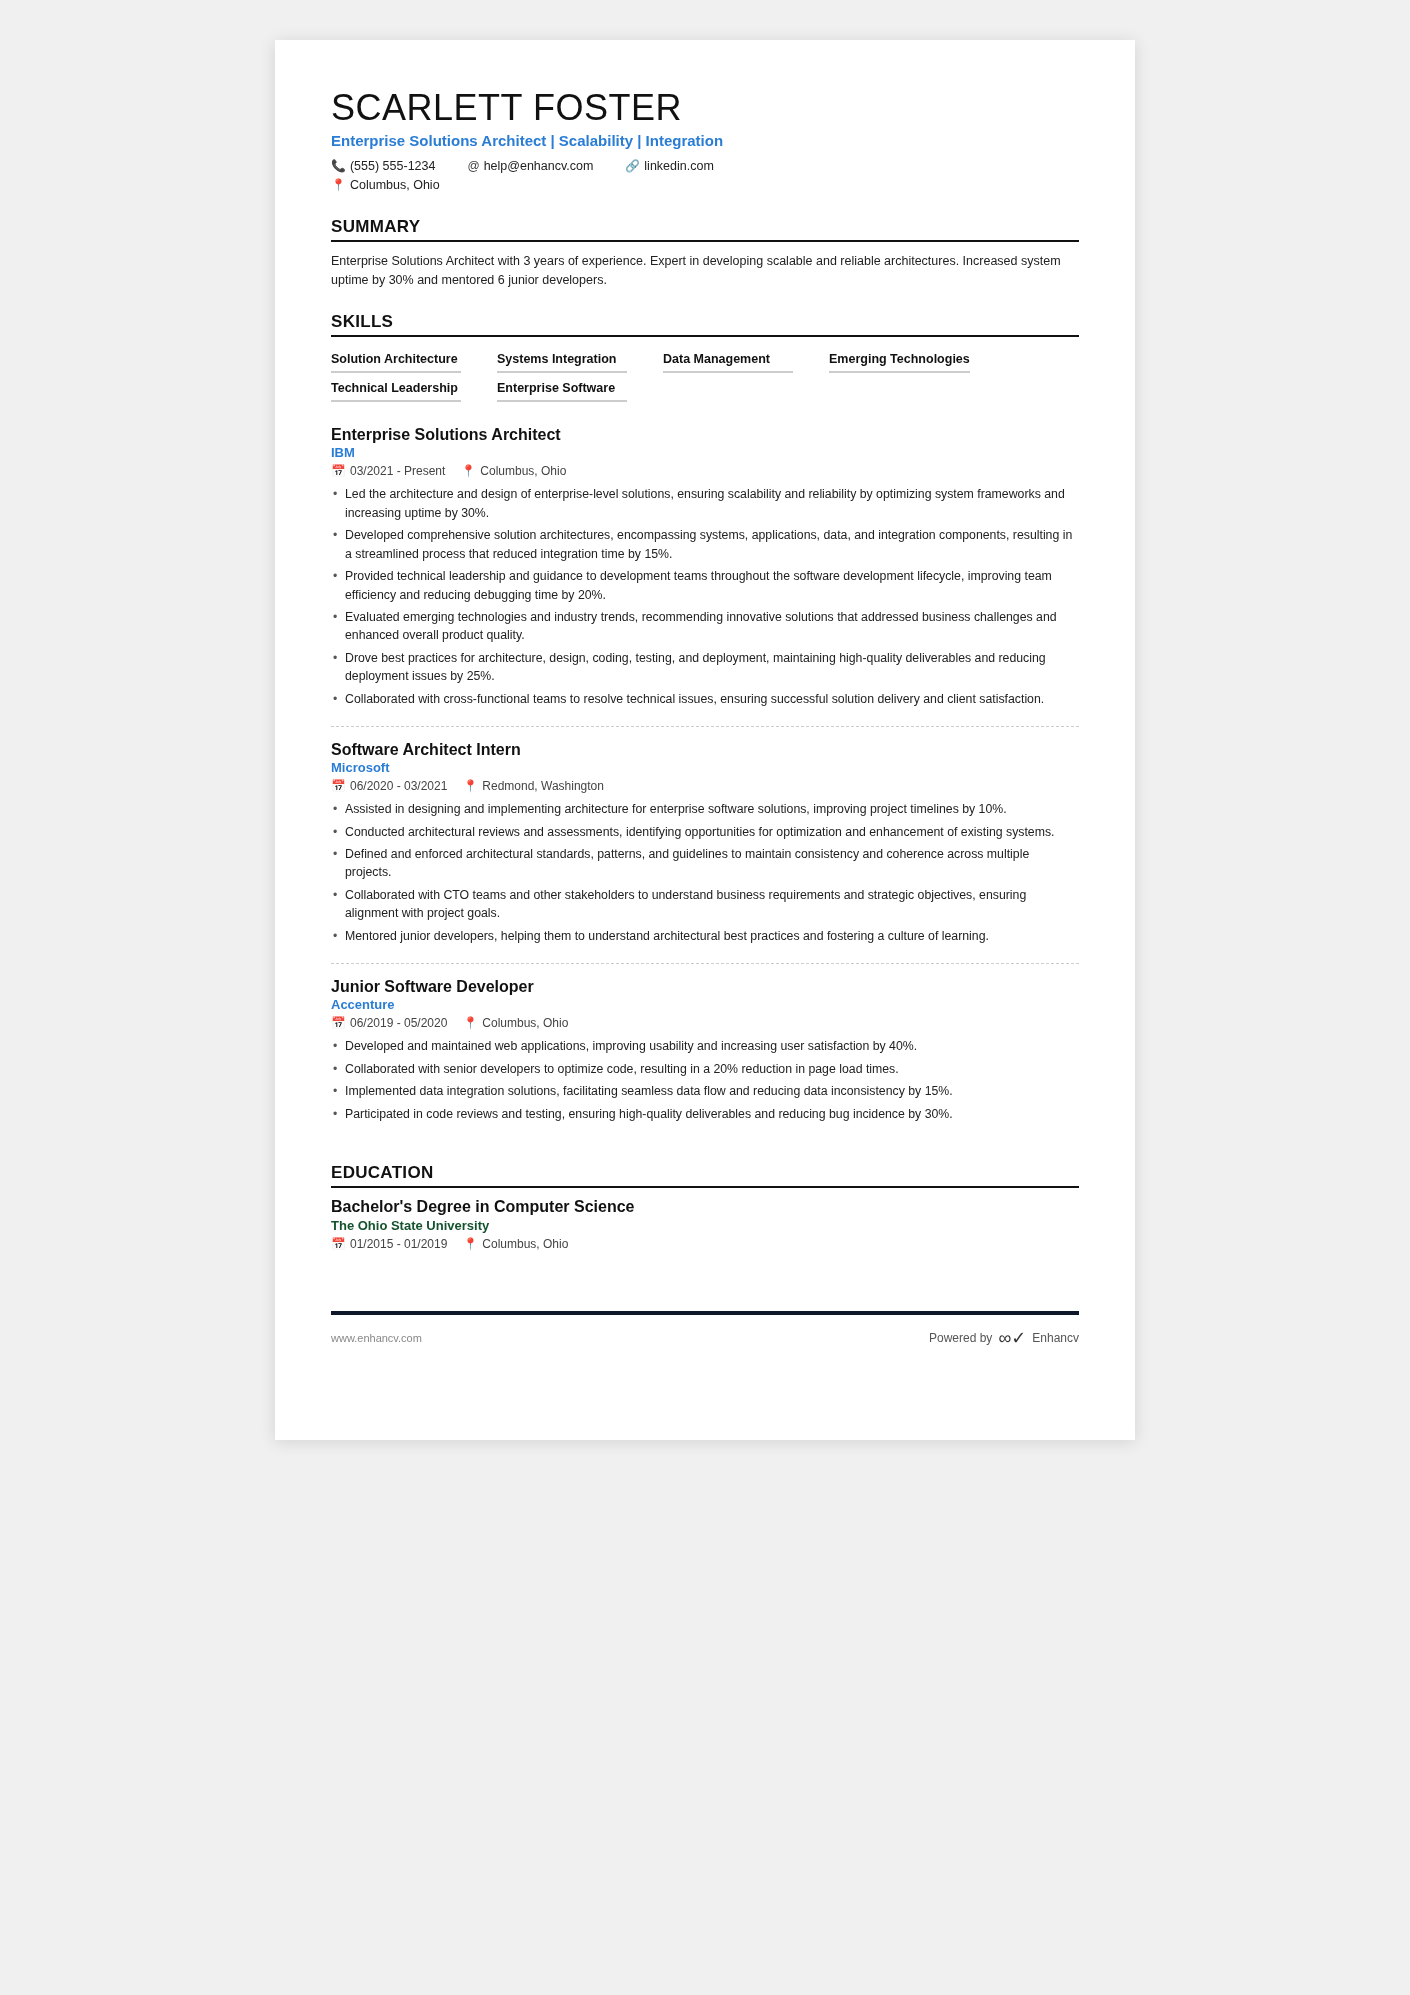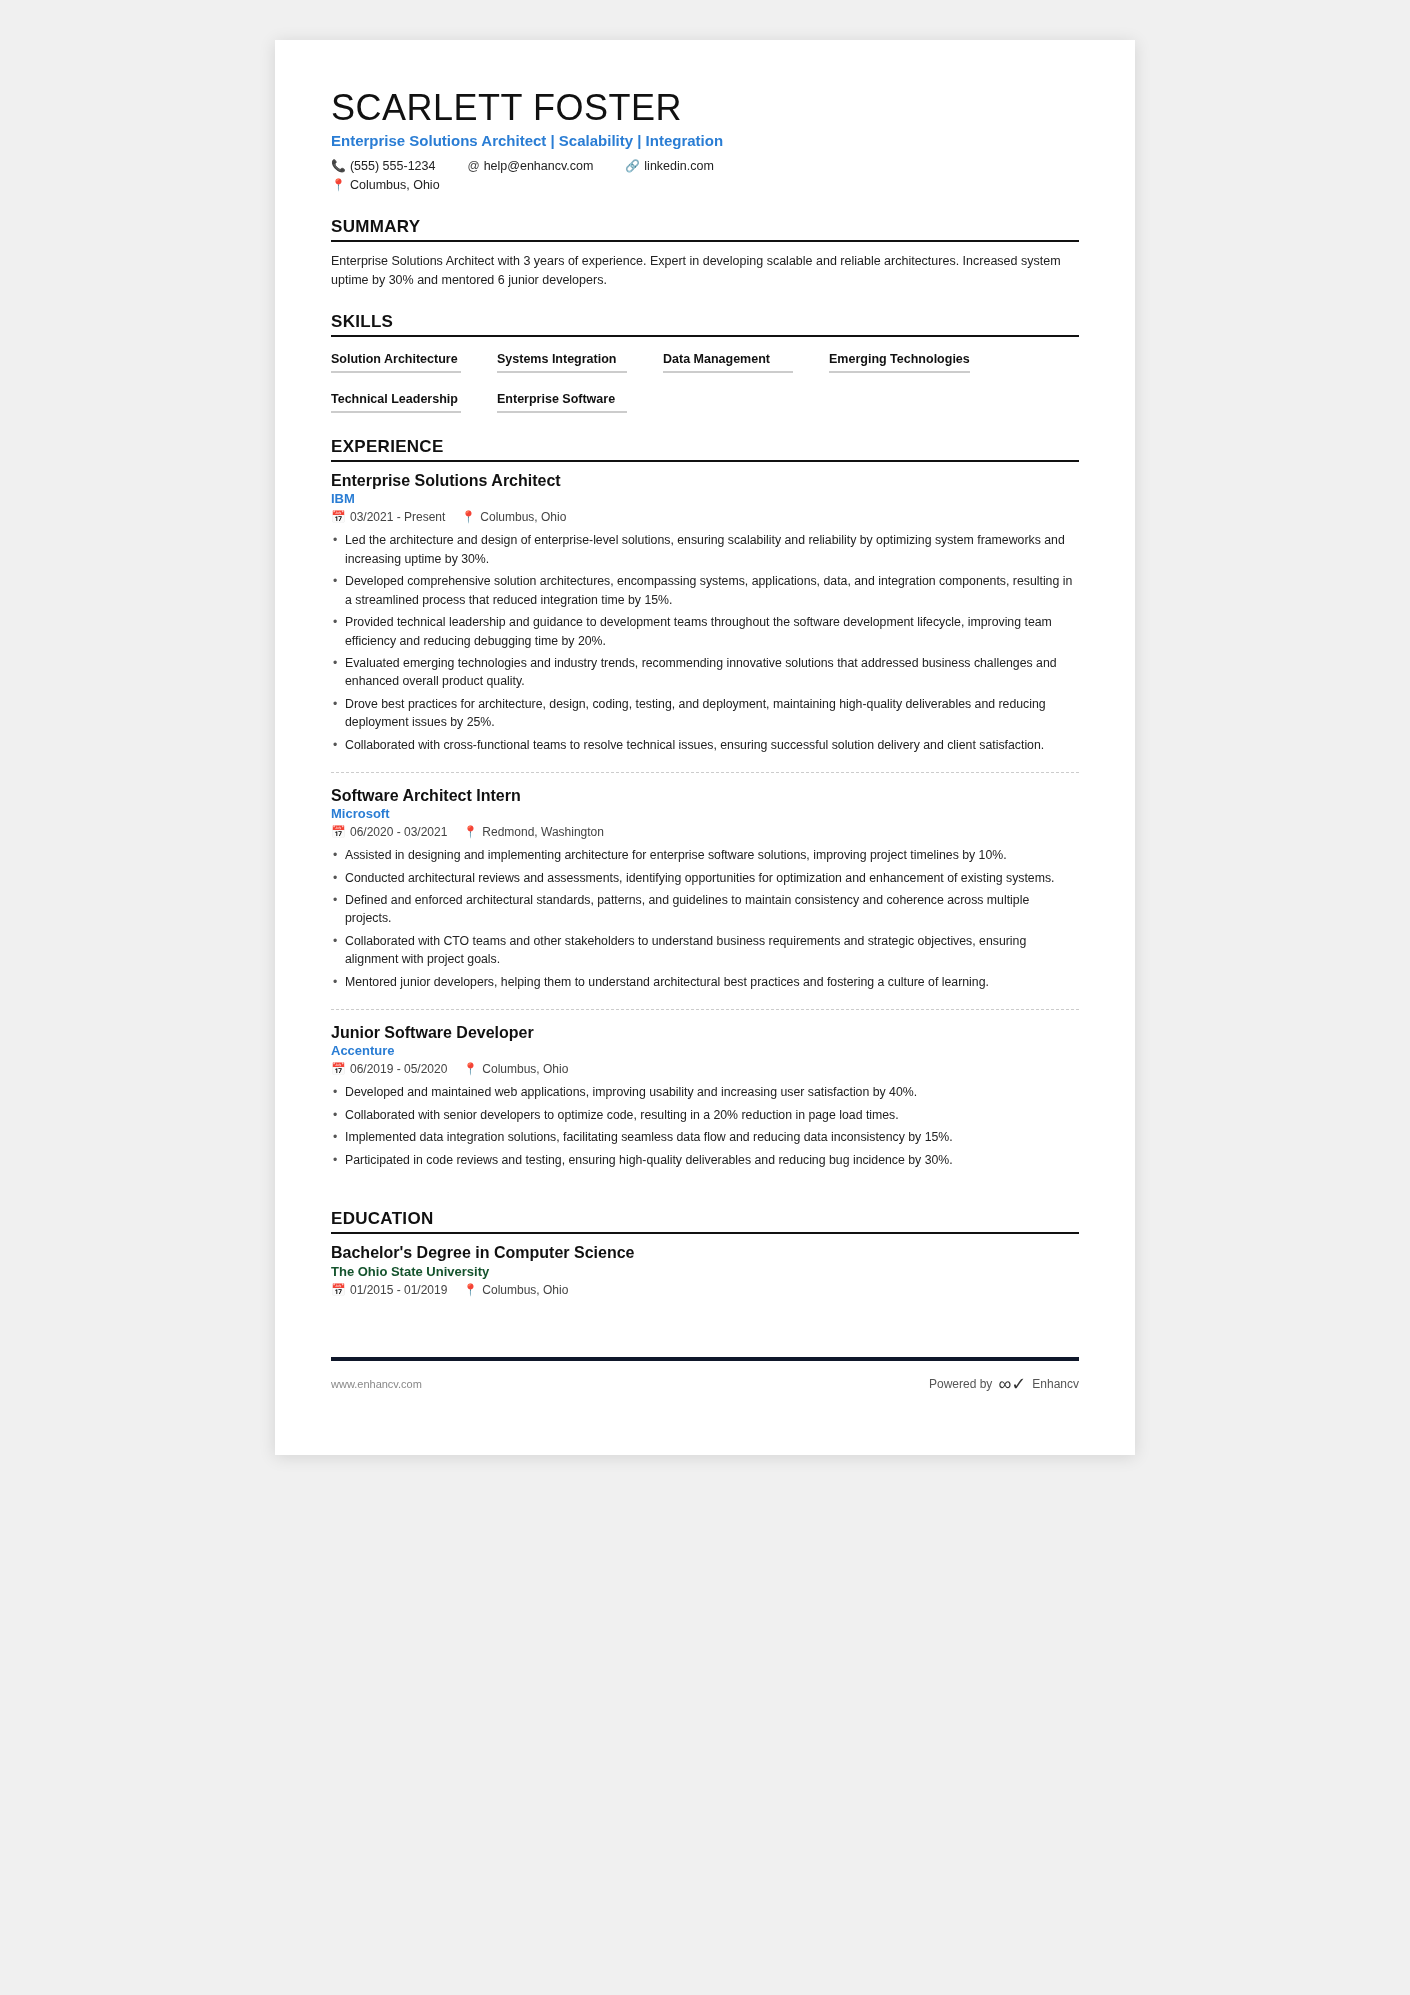--- a/index.html
+++ b/index.html
@@ -64,21 +64,21 @@
       letter-spacing: 0.3px;
     }
     .summary-text {
       font-size: 12.5px;
       color: #222;
       line-height: 1.55;
     }
     .skills-grid {
       display: flex;
       flex-wrap: wrap;
-      gap: 12px;
+      gap: 1px;
     }
     .skills-row {
       display: flex;
       flex-wrap: wrap;
       width: 100%;
       margin-bottom: 2px;
     }
     .skill-item {
       font-size: 12.5px;
       font-weight: 700;
@@ -230,21 +230,20 @@
         <span class="skill-item">Emerging Technologies</span>
       </div>
       <div class="skills-row">
         <span class="skill-item">Technical Leadership</span>
         <span class="skill-item">Enterprise Software</span>
       </div>
     </div>
   </div>
 
   <div class="section">
-    <div class="section-title">EXPERIENCE</div>
 
     <div class="exp-entry">
       <div class="exp-job-title">Enterprise Solutions Architect</div>
       <div class="exp-company">IBM</div>
       <div class="exp-meta">
         <div class="exp-meta-item">
           <span>📅</span>
           <span>03/2021 - Present</span>
         </div>
         <div class="exp-meta-item">

